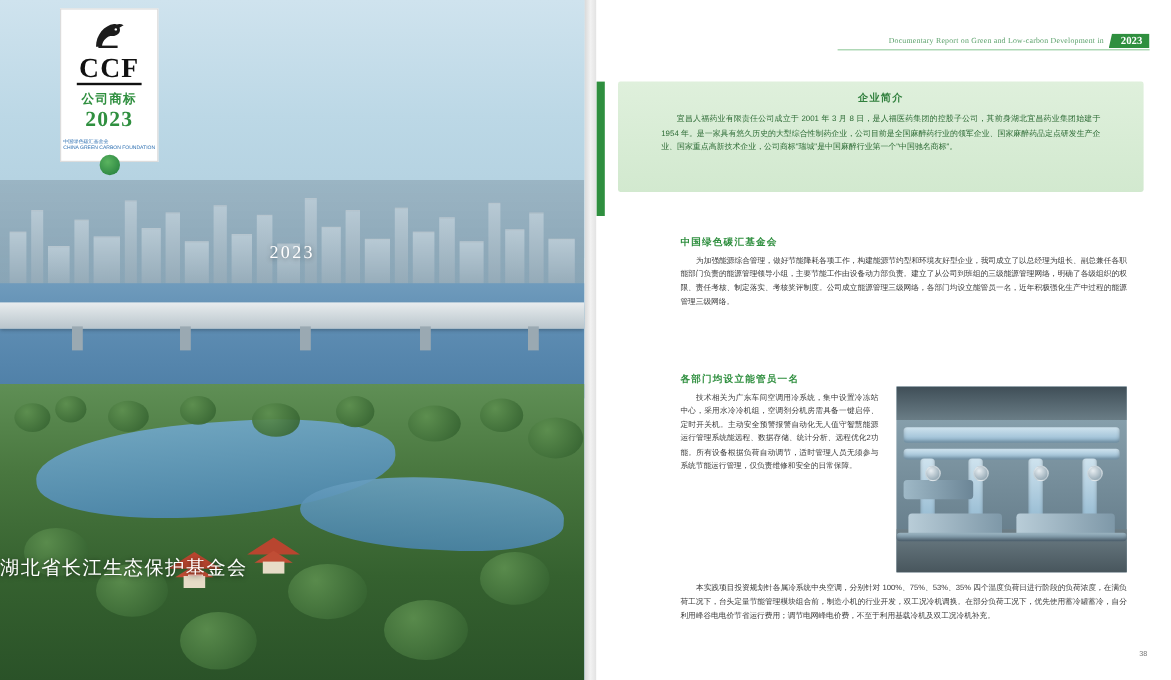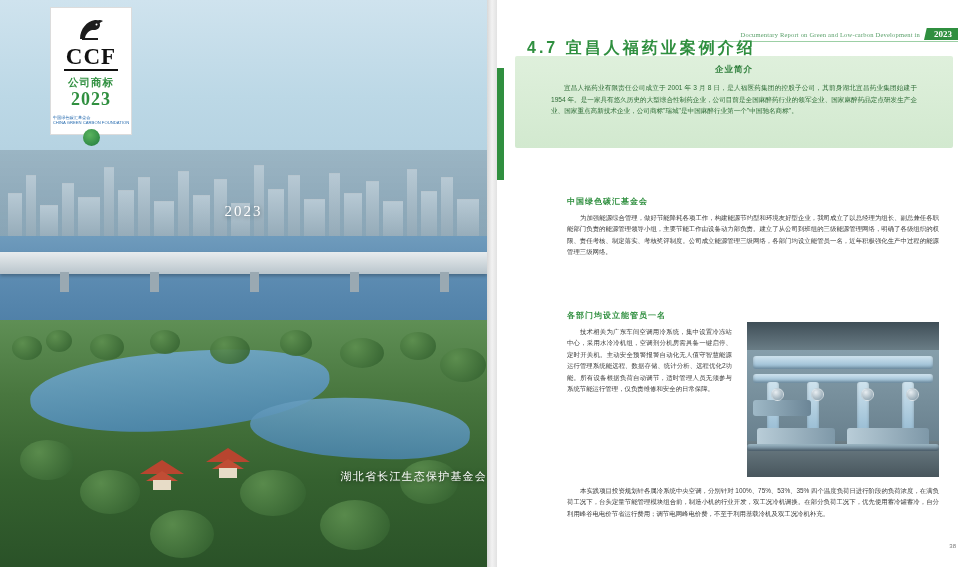--- a/index.html
+++ b/index.html
@@ -203,23 +203,23 @@
     color: #eef6fb;
     font-family: "Liberation Serif", serif;
     font-size: 11px;
     letter-spacing: 0.6px;
     text-shadow: 0 1px 4px rgba(0,0,0,0.5);
     z-index: 4;
   }
   .cover-org {
     position: absolute;
     left: 0; right: 0; bottom: 83px;
-    text-align: right;
+    text-align: left;
     color: #ffffff;
-    font-size: 11px;
+    font-size: 16px;
     letter-spacing: 1.2px;
     text-shadow: 0 1px 4px rgba(0,0,0,0.6);
     z-index: 4;
   }
 
   
   .gutter {
     flex: 0 0 10px;
     height: 567px;
     background: linear-gradient(90deg,#d8d8d8,#f2f2f2,#e2e2e2);
@@ -265,21 +265,21 @@
     position: absolute;
     left: 30px; top: 38px;
     color: #2f8f3f;
     font-size: 16px;
     font-weight: bold;
     letter-spacing: 3px;
   }
 
   .intro-box {
     position: absolute;
-    left: 18px; top: 56px;
+    left: 18px; top: 68px;
     width: 438px;
     min-height: 92px;
     background: linear-gradient(180deg,#dff0dc,#d2e9cf);
     border-radius: 2px;
     padding: 8px 36px 10px;
   }
   .intro-title {
     text-align: center;
     color: #2f7f3c;
     font-size: 8.5px;
@@ -464,21 +464,20 @@
 
   <div class="content-page">
     <div class="green-bar"></div>
 
     <div class="page-header">
       <span class="hdr-en">Documentary Report on Green and Low-carbon Development in</span>
       <span class="hdr-year">2023</span>
     </div>
     <div class="hdr-rule"></div>
 
-    <div class="section-title">4.7  宜昌人福药业案例介绍</div>
 
     <div class="intro-box">
       <div class="intro-title">企业简介</div>
       <div class="intro-body">宜昌人福药业有限责任公司成立于 2001 年 3 月 8 日，是人福医药集团的控股子公司，其前身湖北宜昌药业集团始建于 1954 年。是一家具有悠久历史的大型综合性制药企业，公司目前是全国麻醉药行业的领军企业、国家麻醉药品定点研发生产企业、国家重点高新技术企业，公司商标"瑞城"是中国麻醉行业第一个"中国驰名商标"。</div>
     </div>
 
     <div class="sub-head sh1">中国绿色碳汇基金会</div>
     <div class="para p1">为加强能源综合管理，做好节能降耗各项工作，构建能源节约型和环境友好型企业，我司成立了以总经理为组长、副总兼任各职能部门负责的能源管理领导小组，主要节能工作由设备动力部负责。建立了从公司到班组的三级能源管理网络，明确了各级组织的权限、责任考核、制定落实、考核奖评制度。公司成立能源管理三级网络，各部门均设立能管员一名，近年积极强化生产中过程的能源管理三级网络。</div>
 
     <div class="sub-head sh2">各部门均设立能管员一名</div>

